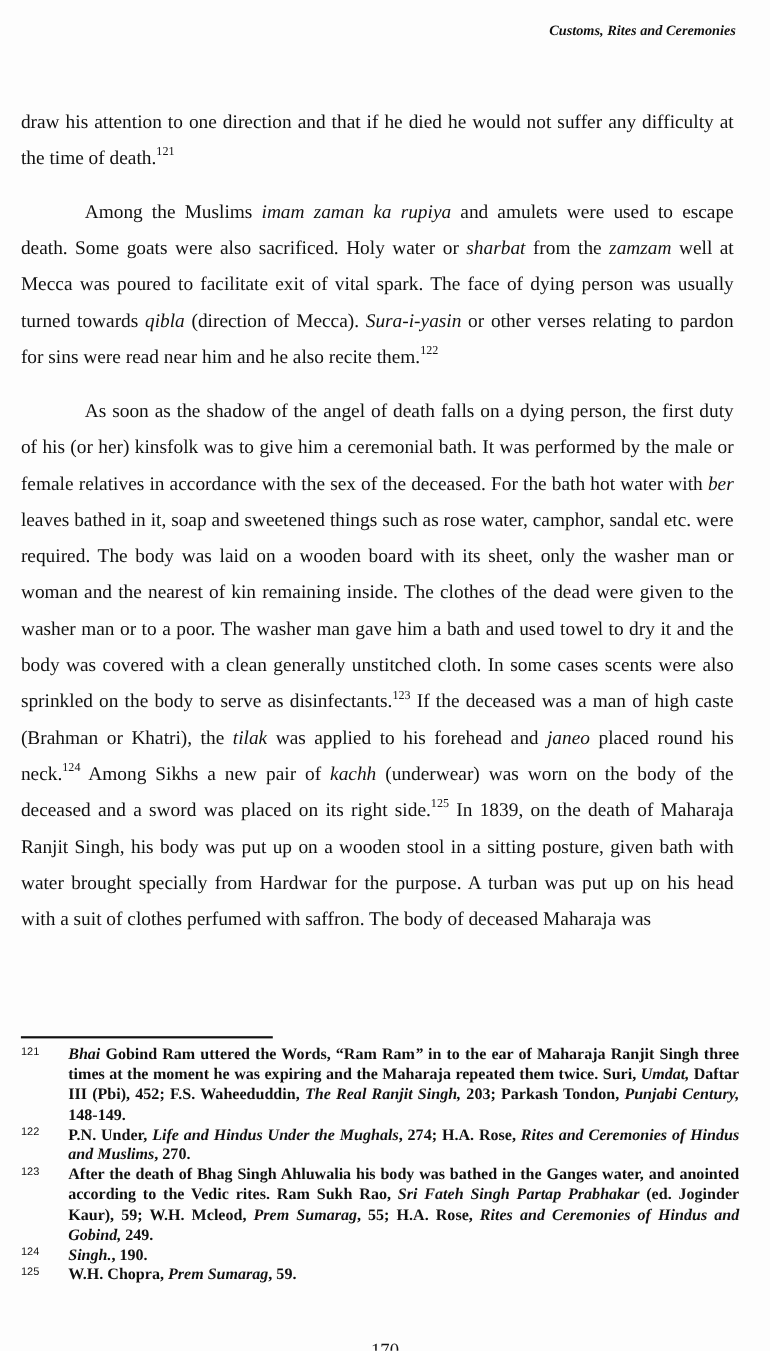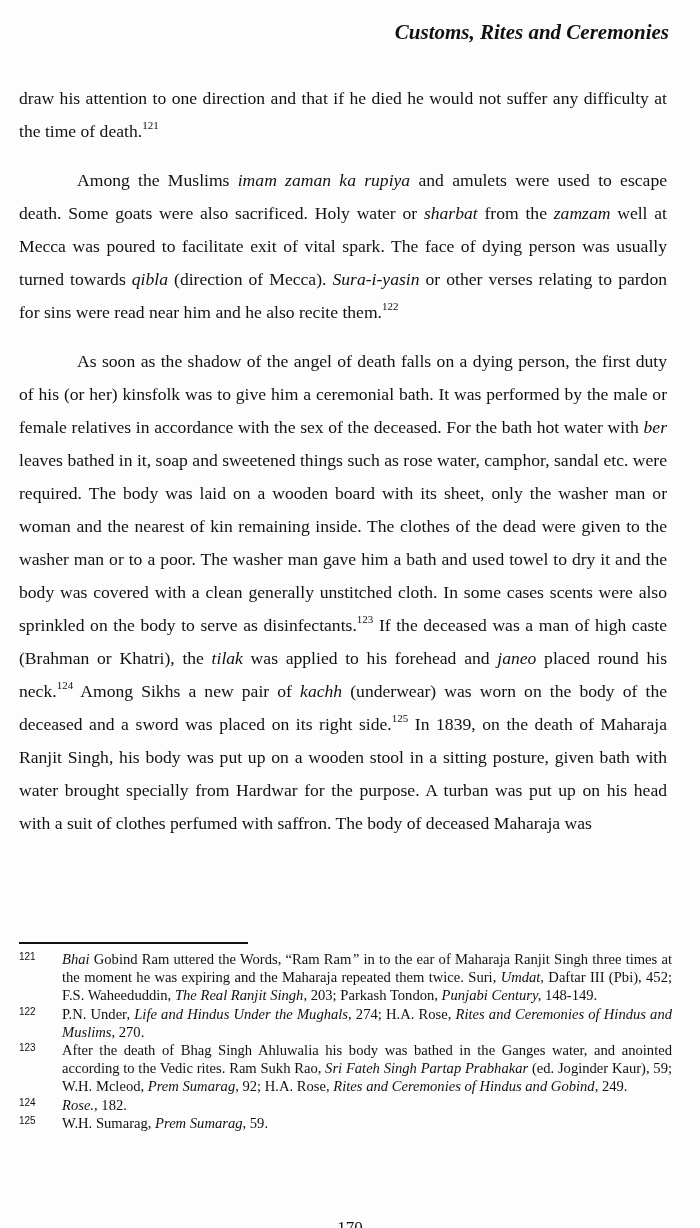--- a/index.html
+++ b/index.html
@@ -12,36 +12,36 @@
       height: 1228px;
       position: relative;
       overflow: hidden;
       font-family: "Liberation Serif", "DejaVu Serif", serif;
       color: #111;
     }
     .running-header {
       position: absolute;
       top: 20px;
       right: 31px;
-      font-size: 21px;
+      font-size: 13px;
       font-weight: bold;
       font-style: italic;
       letter-spacing: 0px;
     }
     .body-text {
       position: absolute;
       top: 82px;
       left: 19px;
       width: 648px;
       font-size: 17.6px;
       line-height: 33px;
       text-align: justify;
     }
     .body-text p {
-      margin: 0 0 16px 0;
+      margin: 12px 0 16px 0;
     }
     .body-text p.indent {
       text-indent: 58px;
     }
     .body-text sup {
       font-size: 11px;
       line-height: 0;
       vertical-align: 8px;
     }
     .fn-rule {
@@ -68,20 +68,21 @@
       width: 43px;
       flex: 0 0 43px;
       font-family: "Liberation Sans", "DejaVu Sans", sans-serif;
       font-size: 10px;
       line-height: 14px;
       padding-top: 0px;
     }
     .fn-text {
       flex: 1;
       text-align: justify;
+      font-weight: bold;
     }
     .page-number {
       position: absolute;
       top: 1218px;
       left: 0;
       width: 700px;
       text-align: center;
       font-size: 17px;
     }
     i { font-style: italic; }
@@ -103,25 +104,25 @@
     <div class="footnote">
       <div class="fn-num">121</div>
       <div class="fn-text"><i>Bhai</i><span> Gobind Ram uttered the Words, “Ram Ram</span><i>”</i><span> in to the ear of Maharaja Ranjit Singh three times at the moment he was expiring and the Maharaja repeated them twice. Suri, </span><i>Umdat,</i><span> Daftar III (Pbi), 452; F.S. Waheeduddin, </span><i>The Real Ranjit Singh,</i><span> 203; Parkash Tondon, </span><i>Punjabi Century,</i><span> 148-149.</span></div>
     </div>
     <div class="footnote">
       <div class="fn-num">122</div>
       <div class="fn-text"><span>P.N. Under, </span><i>Life and Hindus Under the Mughals</i><span>, 274; H.A. Rose, </span><i>Rites and Ceremonies of Hindus and Muslims</i><span>, 270.</span></div>
     </div>
     <div class="footnote">
       <div class="fn-num">123</div>
-      <div class="fn-text"><span>After the death of Bhag Singh Ahluwalia his body was bathed in the Ganges water, and anointed according to the Vedic rites. Ram Sukh Rao, </span><i>Sri Fateh Singh Partap Prabhakar</i><span> (ed. Joginder Kaur), 59; W.H. Mcleod, </span><i>Prem Sumarag</i><span>, 92; H.A. Rose, </span><i>Rites and Ceremonies of Hindus and Gobind,</i><span> 249.</span></div>
+      <div class="fn-text"><span>After the death of Bhag Singh Ahluwalia his body was bathed in the Ganges water, and anointed according to the Vedic rites. Ram Sukh Rao, </span><i>Sri Fateh Singh Partap Prabhakar</i><span> (ed. Joginder Kaur), 59; W.H. Mcleod, </span><i>Prem Sumarag</i><span>, 55; H.A. Rose, </span><i>Rites and Ceremonies of Hindus and Gobind,</i><span> 249.</span></div>
     </div>
     <div class="footnote">
       <div class="fn-num">124</div>
-      <div class="fn-text"><i>Rose.</i><span>, 182.</span></div>
+      <div class="fn-text"><i>Singh.</i><span>, 190.</span></div>
     </div>
     <div class="footnote">
       <div class="fn-num">125</div>
-      <div class="fn-text"><span>W.H. Sumarag, </span><i>Prem Sumarag</i><span>, 59.</span></div>
+      <div class="fn-text"><span>W.H. Chopra, </span><i>Prem Sumarag</i><span>, 59.</span></div>
     </div>
   </div>
 
 <div class="page-number">170</div>
 
 </body></html>

